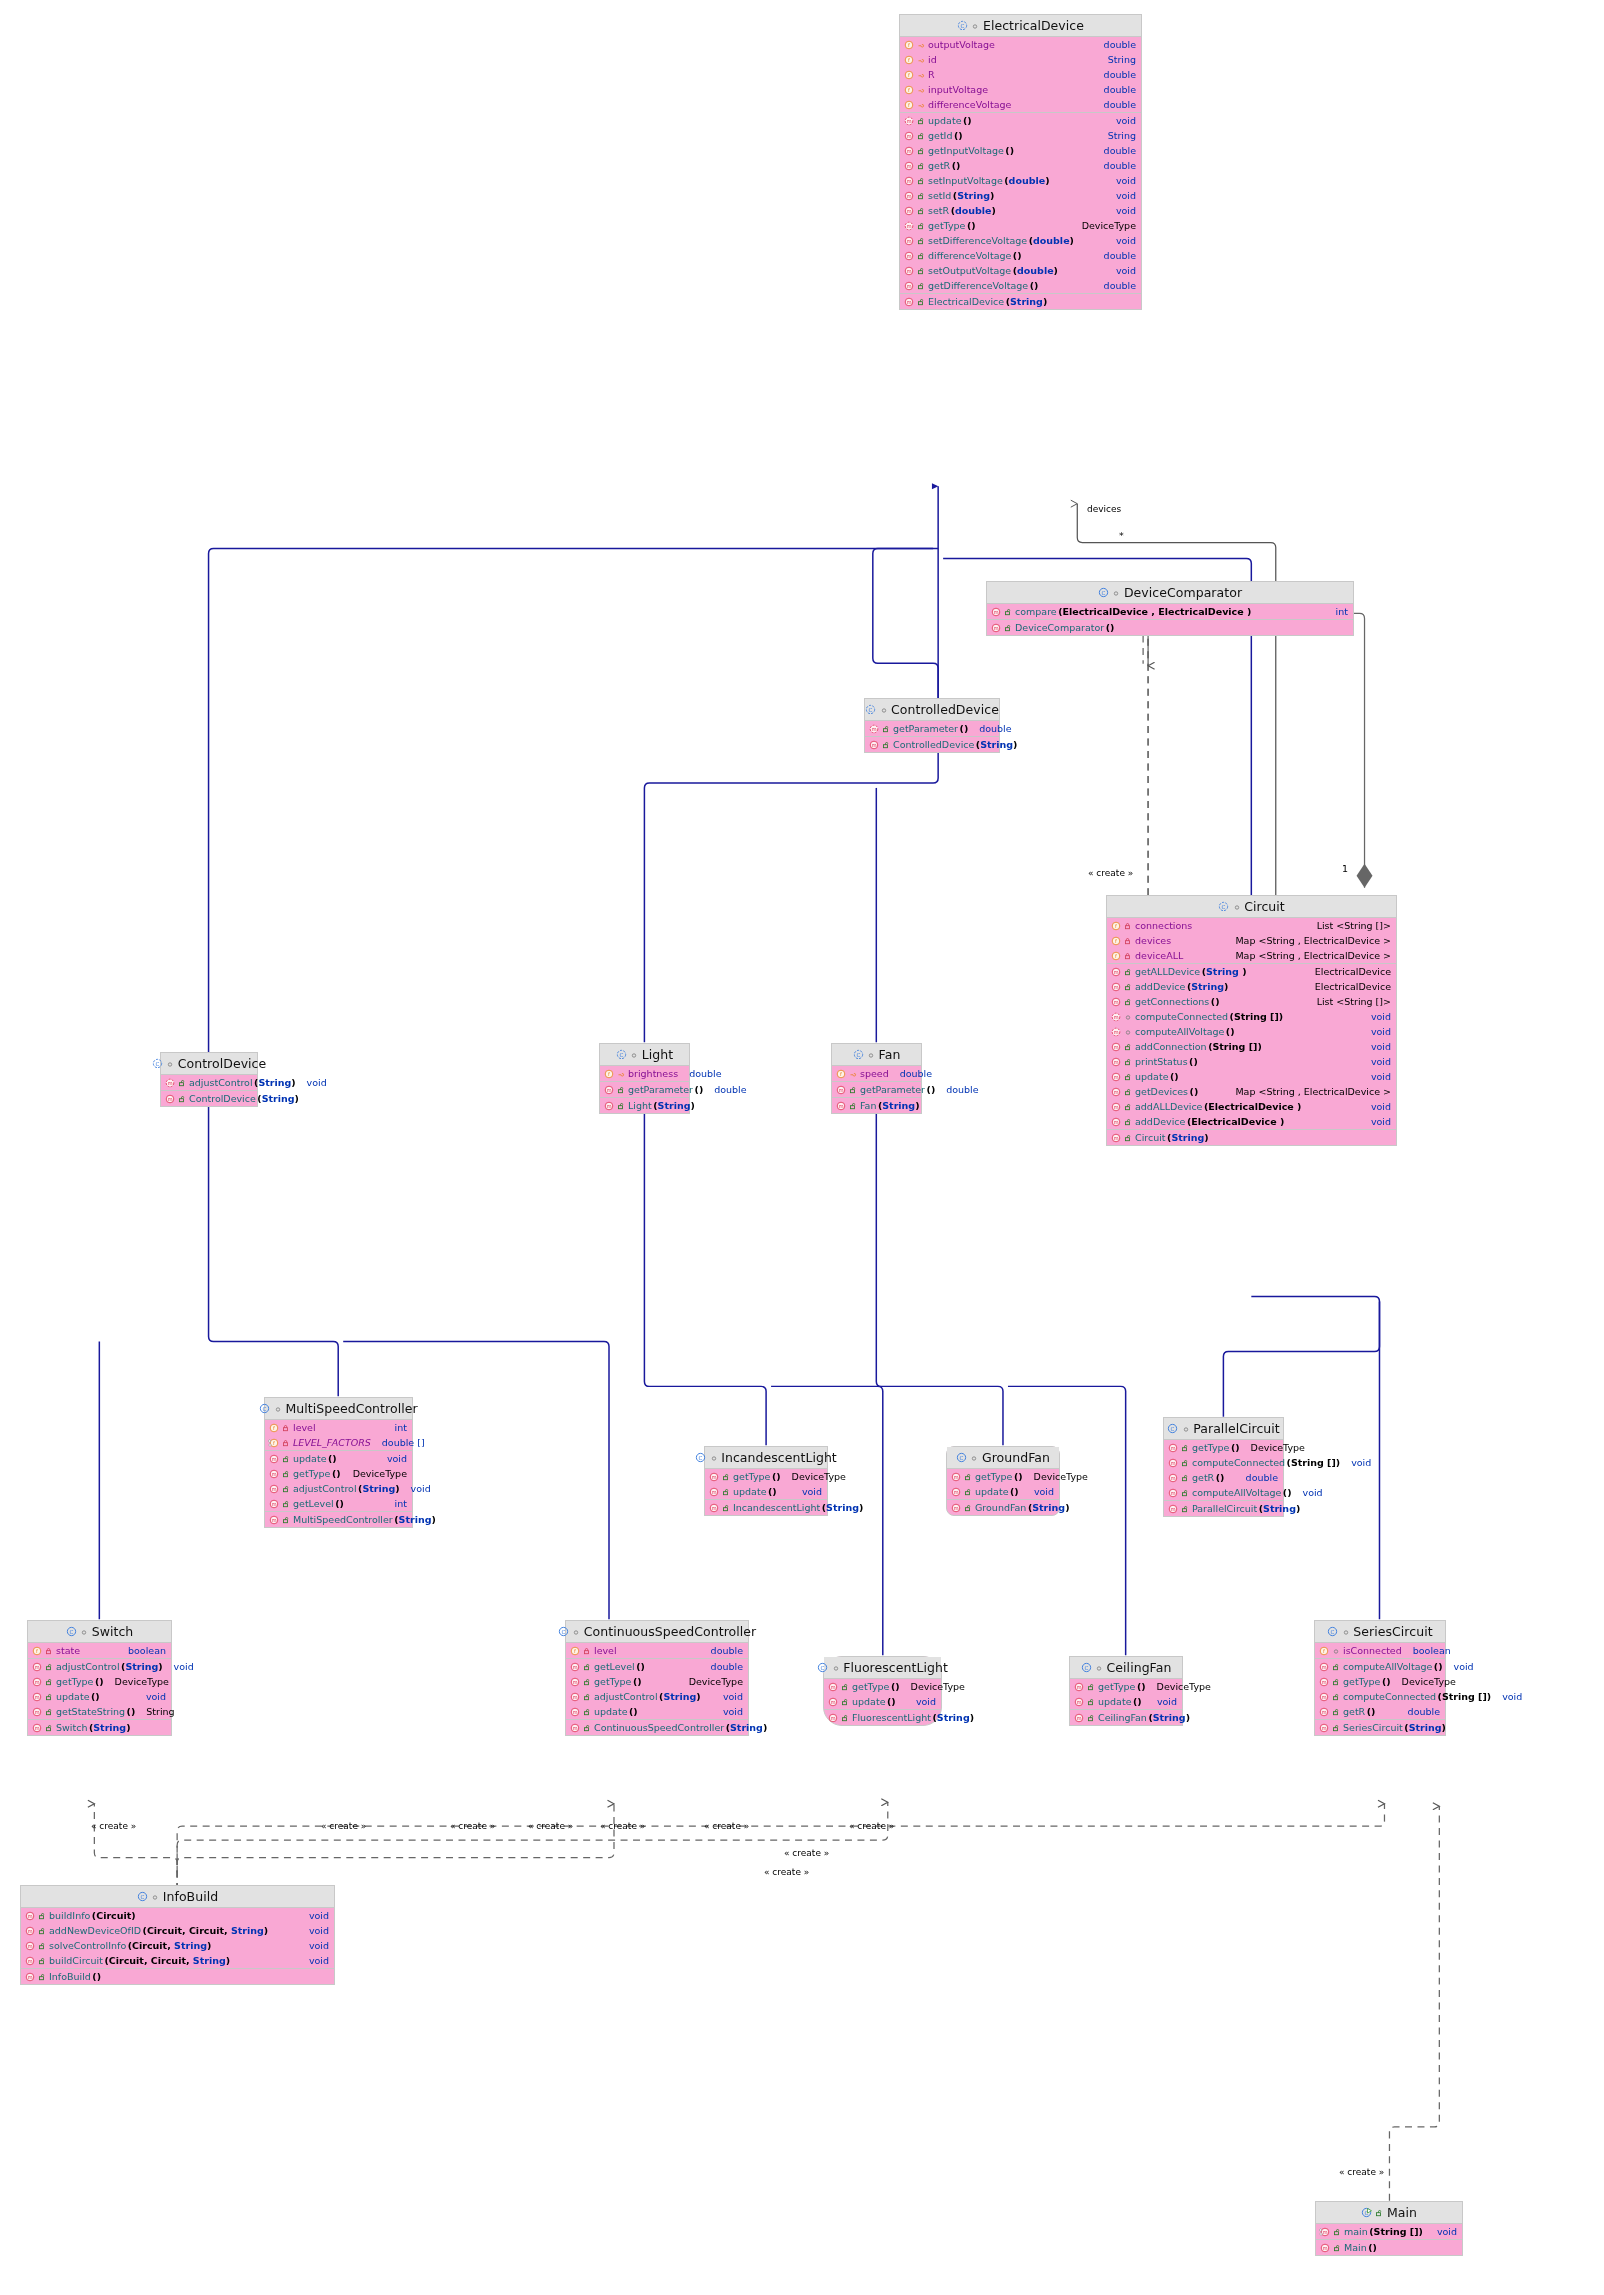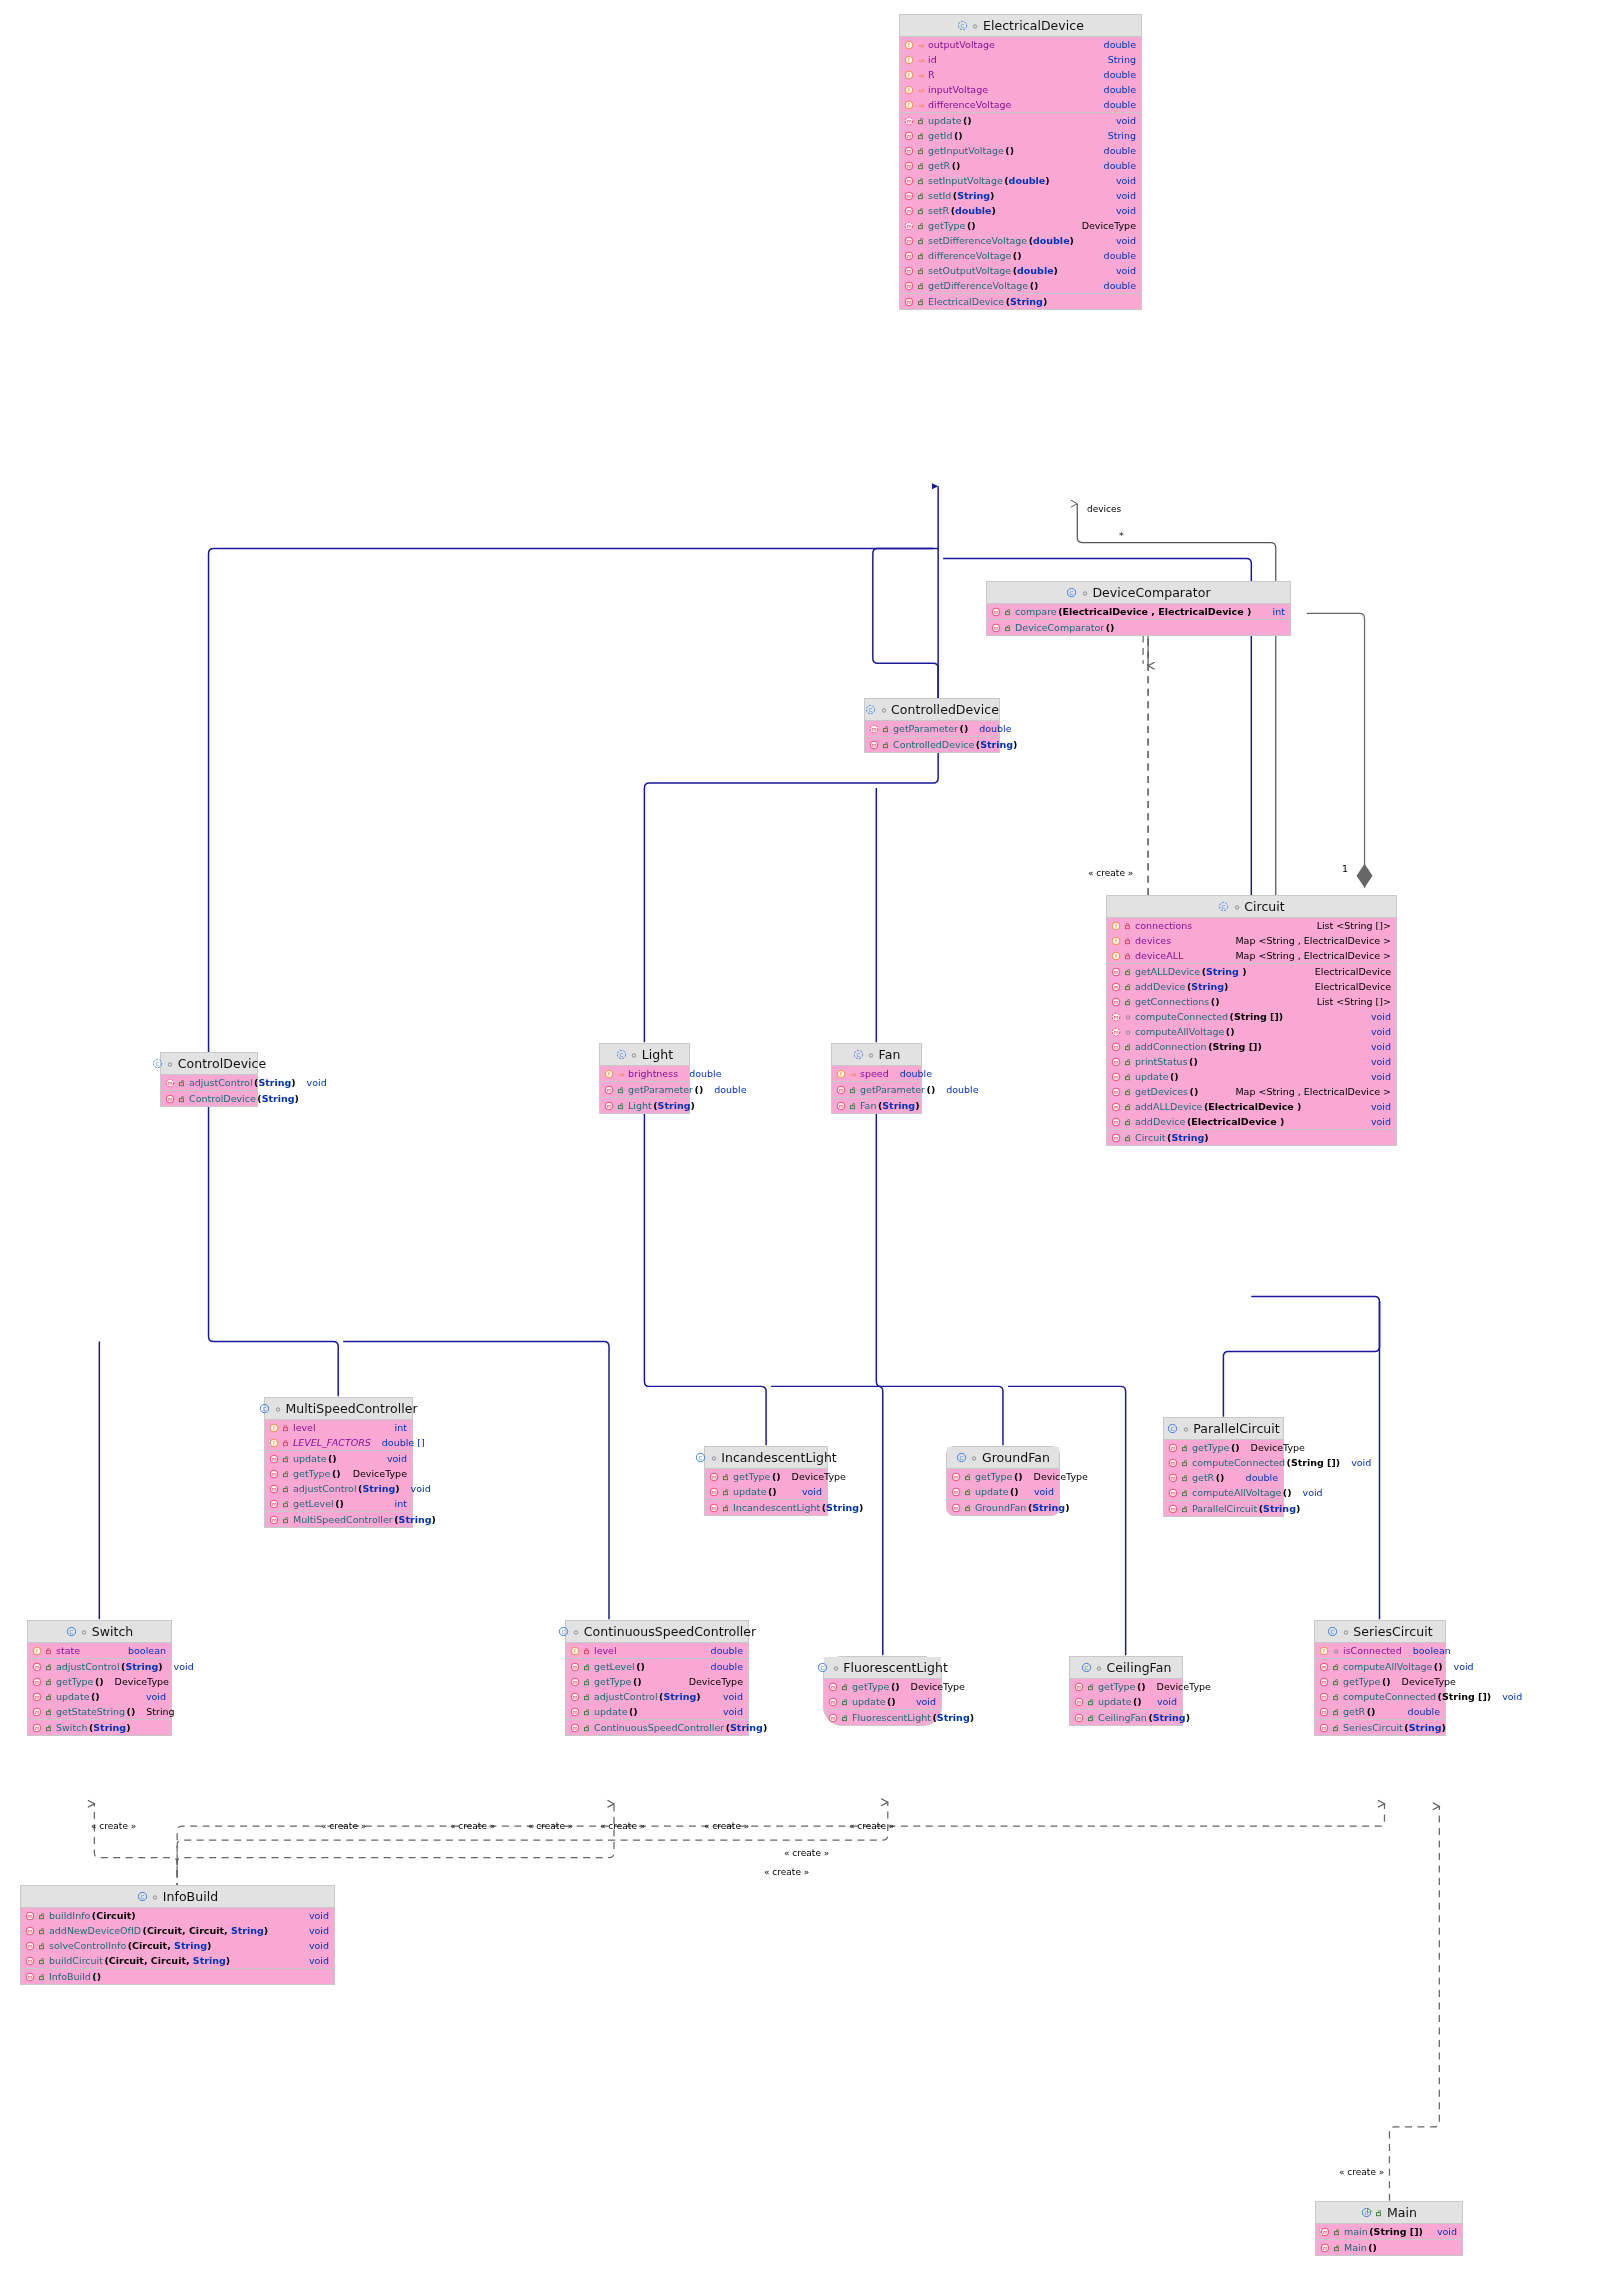--- a/index.html
+++ b/index.html
@@ -541,21 +541,21 @@
               </svg>
             </span>
             <span class="names">
               <span class="mname">ElectricalDevice</span>
               <span class="params"><span>(</span><span class="t">String</span><span>)</span></span>
             </span>
             <span class="spacer"></span>
           </div>
         </div>
       </div>
-      <div class="cls" style="left: 986px; top: 581px; width: 305px;">
+      <div class="cls" style="left: 986px; top: 581px; width: 368px;">
         <div class="cls-hdr">
           <span class="ico">
             <svg width="11" height="11" viewBox="0 0 22 22">
               <circle cx="11" cy="11" r="8.3" fill="none" stroke="#3c7ddd" stroke-width="1.9"></circle>
               <text x="11" y="15" text-anchor="middle" font-size="11" fill="#3c7ddd" font-family="&quot;DejaVu Sans&quot;,&quot;Liberation Sans&quot;,sans-serif">C</text>
             </svg>
           </span>
           <span class="ico">
             <svg width="8" height="8" viewBox="0 0 16 16">
               <circle cx="8" cy="9" r="3.4" fill="none" stroke="#7a7a7a" stroke-width="1.6"></circle>

